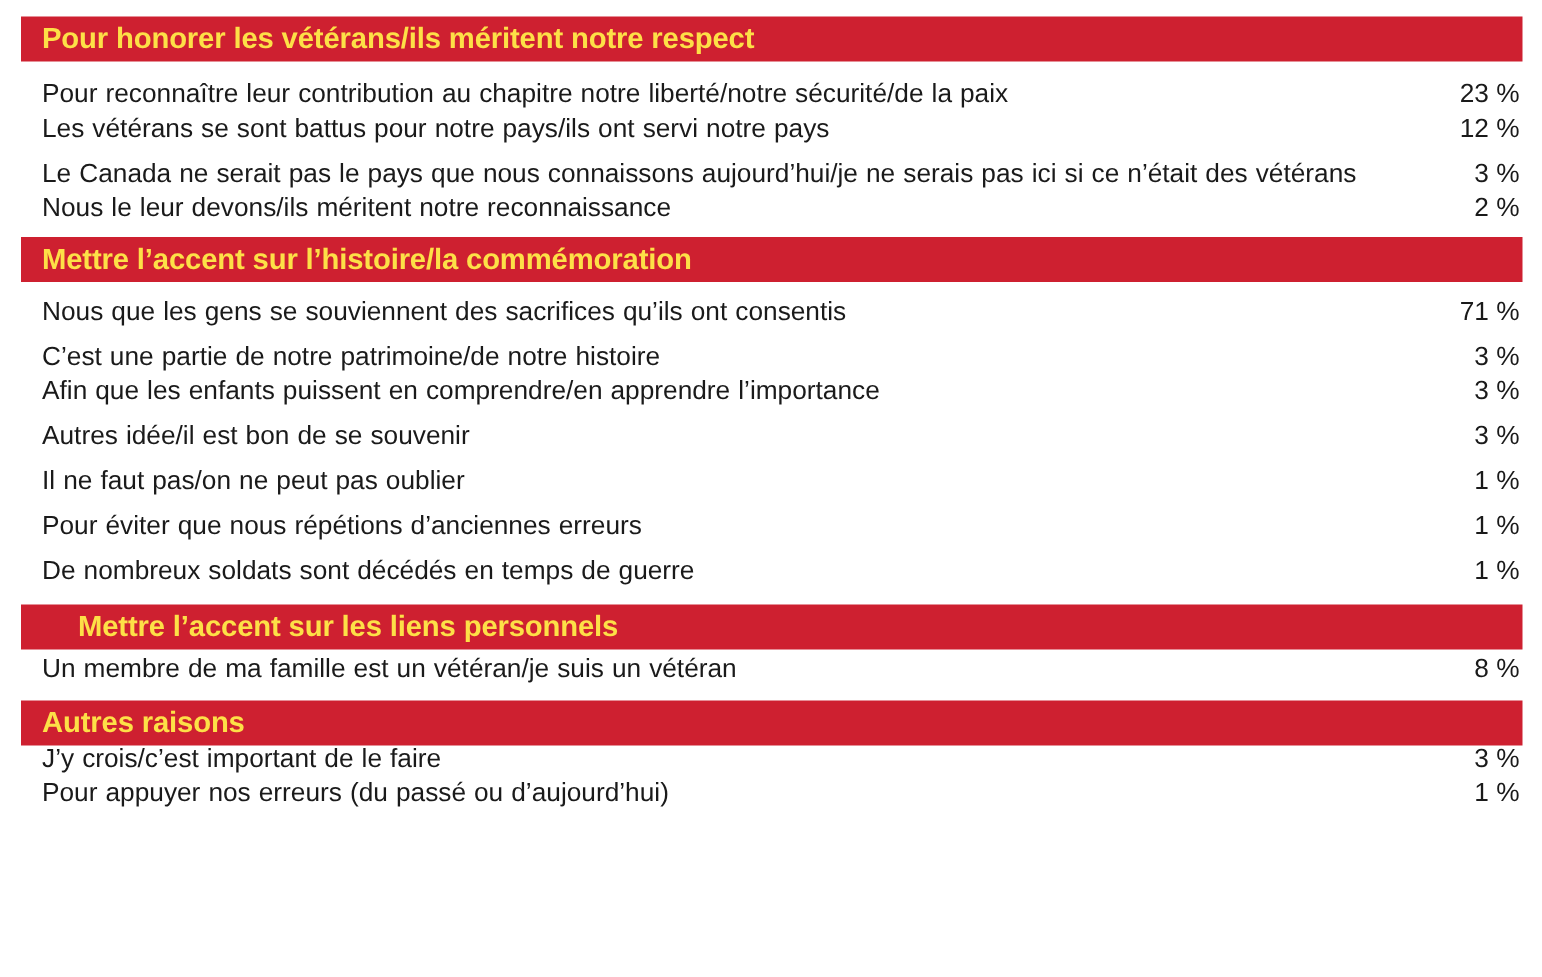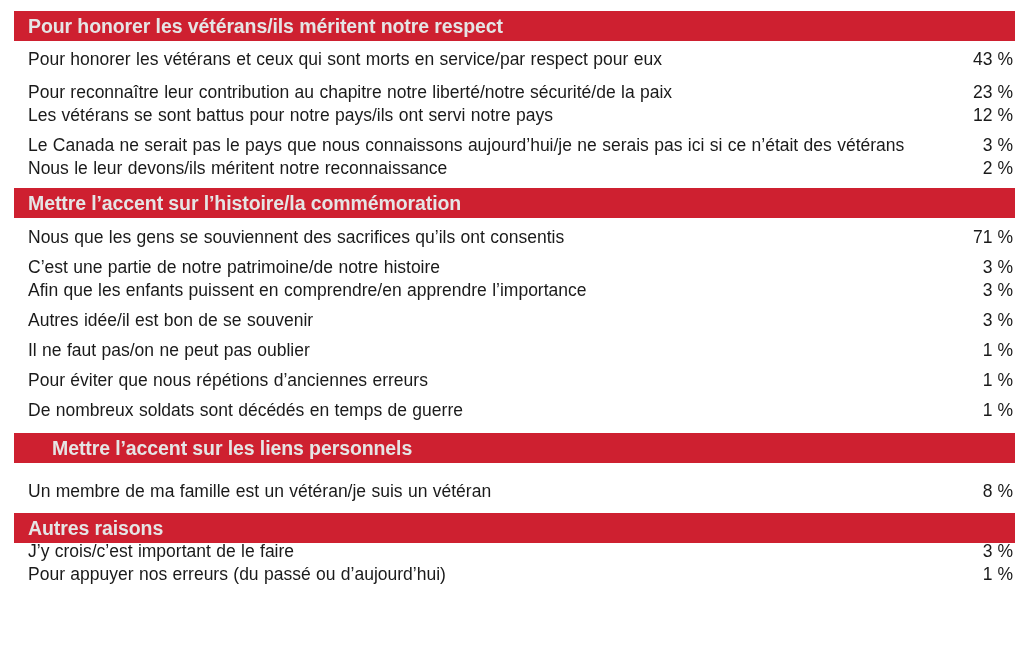--- a/index.html
+++ b/index.html
@@ -19,21 +19,21 @@
     overflow: hidden;
   }
   .table {
     position: absolute;
     left: 14px;
     top: 11px;
     width: 1001px;
   }
   .section-header {
     background: #CE2030;
-    color: #e5e5e5;
+    color: #fde047;
     font-weight: bold;
     font-size: 19.5px;
     line-height: 30px;
     height: 30px;
     padding: 0 0 0 14px;
     box-sizing: border-box;
     letter-spacing: -0.1px;
     white-space: nowrap;
     overflow: hidden;
   }
@@ -65,21 +65,21 @@
   .gap-lg { margin-top: 10px; }
   .gap-md { margin-top: 7px; }
   .gap-none { margin-top: 0px; }
 
   .sec-gap-a { margin-top: 8px; }
   .sec-gap-b { margin-top: 11px; padding-left: 38px; }
   .sec-gap-c { margin-top: 10px; }
 
   .rows-a { margin-top: 7px; }
   .rows-b { margin-top: 8px; }
-  .rows-c { margin-top: 17px; }
+  .rows-c { margin-top: 1px; }
   .rows-d { margin-top: 0px; }
 
   
   .clip-top {
     position: relative;
     overflow: hidden;
     height: 20px;
   }
   .clip-top .inner {
     position: relative;
@@ -89,24 +89,20 @@
   }
 </style>
 </head>
 <body>
 
 <div id="page">
   <div class="table">
 
     <div class="section-header">Pour honorer les vétérans/ils méritent notre respect</div>
     <div class="rows rows-a">
-      <div class="row gap-none">
-        <span class="label">Pour honorer les vétérans et ceux qui sont morts en service/par respect pour eux</span>
-        <span class="value">43 %</span>
-      </div>
       <div class="row gap-lg">
         <span class="label">Pour reconnaître leur contribution au chapitre notre liberté/notre sécurité/de la paix</span>
         <span class="value">23 %</span>
       </div>
       <div class="row gap-none">
         <span class="label">Les vétérans se sont battus pour notre pays/ils ont servi notre pays</span>
         <span class="value">12 %</span>
       </div>
       <div class="row gap-md">
         <span class="label">Le Canada ne serait pas le pays que nous connaissons aujourd’hui/je ne serais pas ici si ce n’était des vétérans</span>

